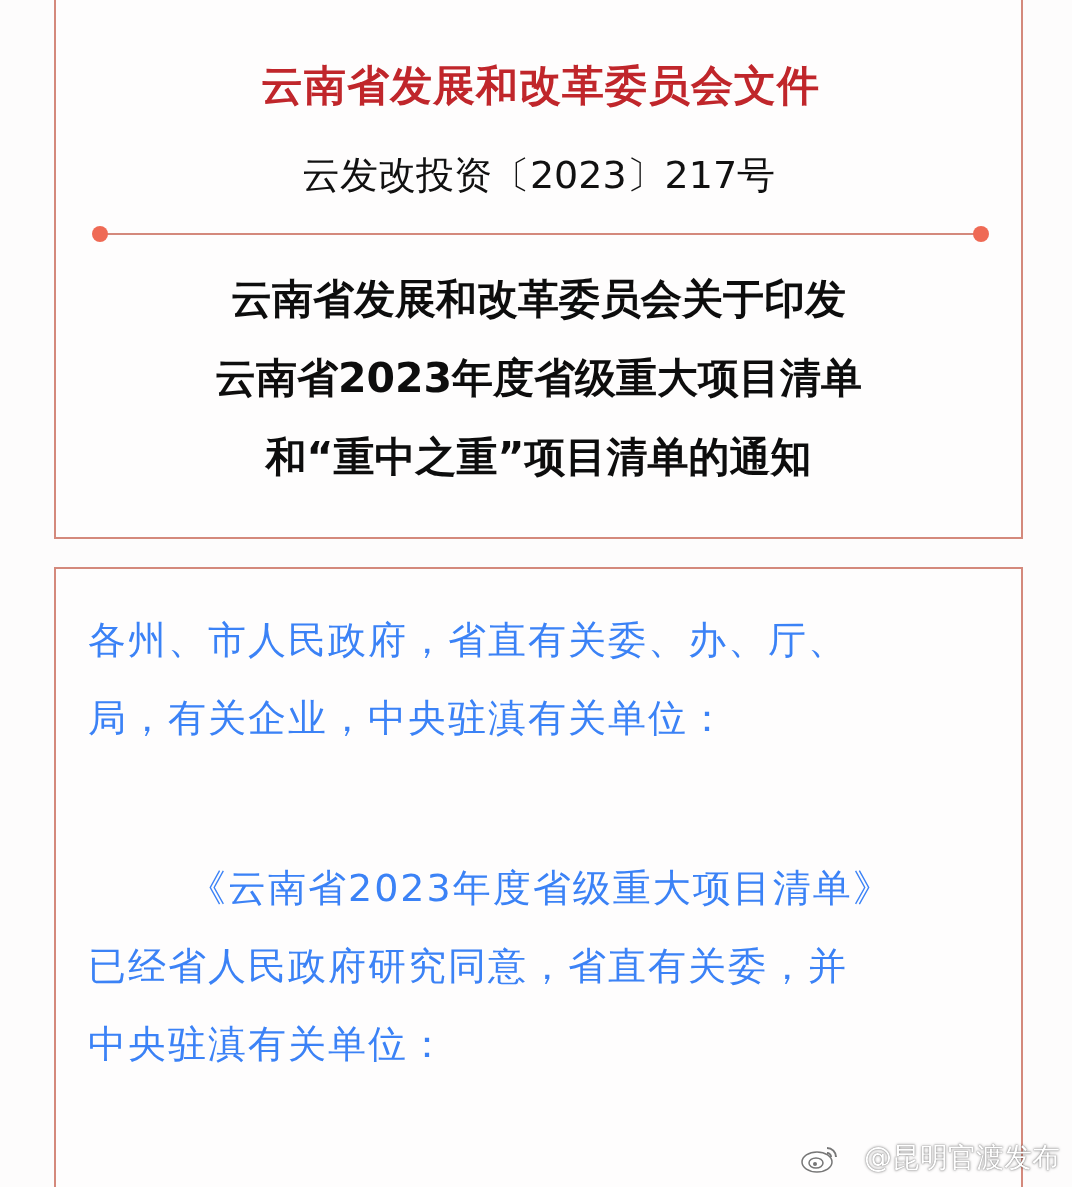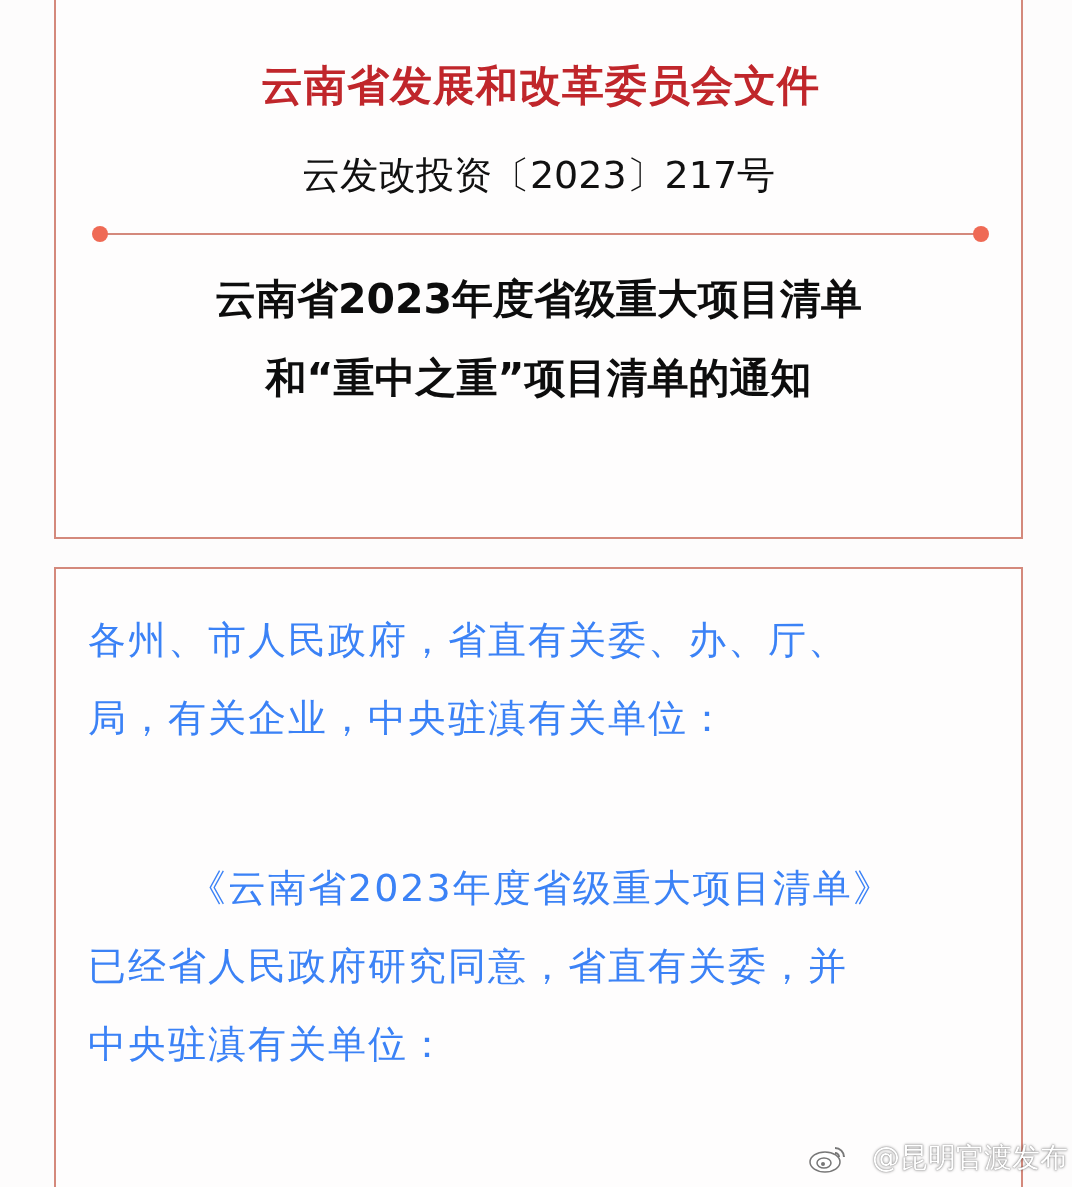--- a/index.html
+++ b/index.html
@@ -90,21 +90,21 @@
       line-height: 78px;
       color: #3b82f6;
       letter-spacing: 2px;
     }
     .salutation { top: 32px; }
     .paragraph { top: 280px; }
     .body-text div { white-space: nowrap; }
     .indent { padding-left: 100px; }
     .watermark {
       position: absolute;
-      right: 4px;
+      right: 12px;
       bottom: 10px;
       display: flex;
       align-items: center;
       gap: 24px;
       color: #ffffff;
       font-size: 28px;
       text-shadow: 0 0 3px rgba(0,0,0,0.45), 0 0 1px rgba(0,0,0,0.5);
     }
     .watermark svg { display: block; }
   </style>
@@ -112,20 +112,21 @@
 <body>
 
 <div class="box" id="header-box">
   <div class="org-title">云南省发展和改革委员会文件</div>
   <div class="doc-number">云发改投资〔2023〕217号</div>
   <div class="divider">
     <span class="dot left"></span>
     <span class="dot right"></span>
   </div>
   <div class="main-title">
+    <div>云南省发展和改革委员会关于印发</div>
     <div>云南省2023年度省级重大项目清单</div>
     <div>和“重中之重”项目清单的通知</div>
   </div>
 </div>
 
 <div class="box" id="body-box">
   <div class="body-text salutation">
     <div>各州、市人民政府，省直有关委、办、厅、</div>
     <div>局，有关企业，中央驻滇有关单位：</div>
   </div>

